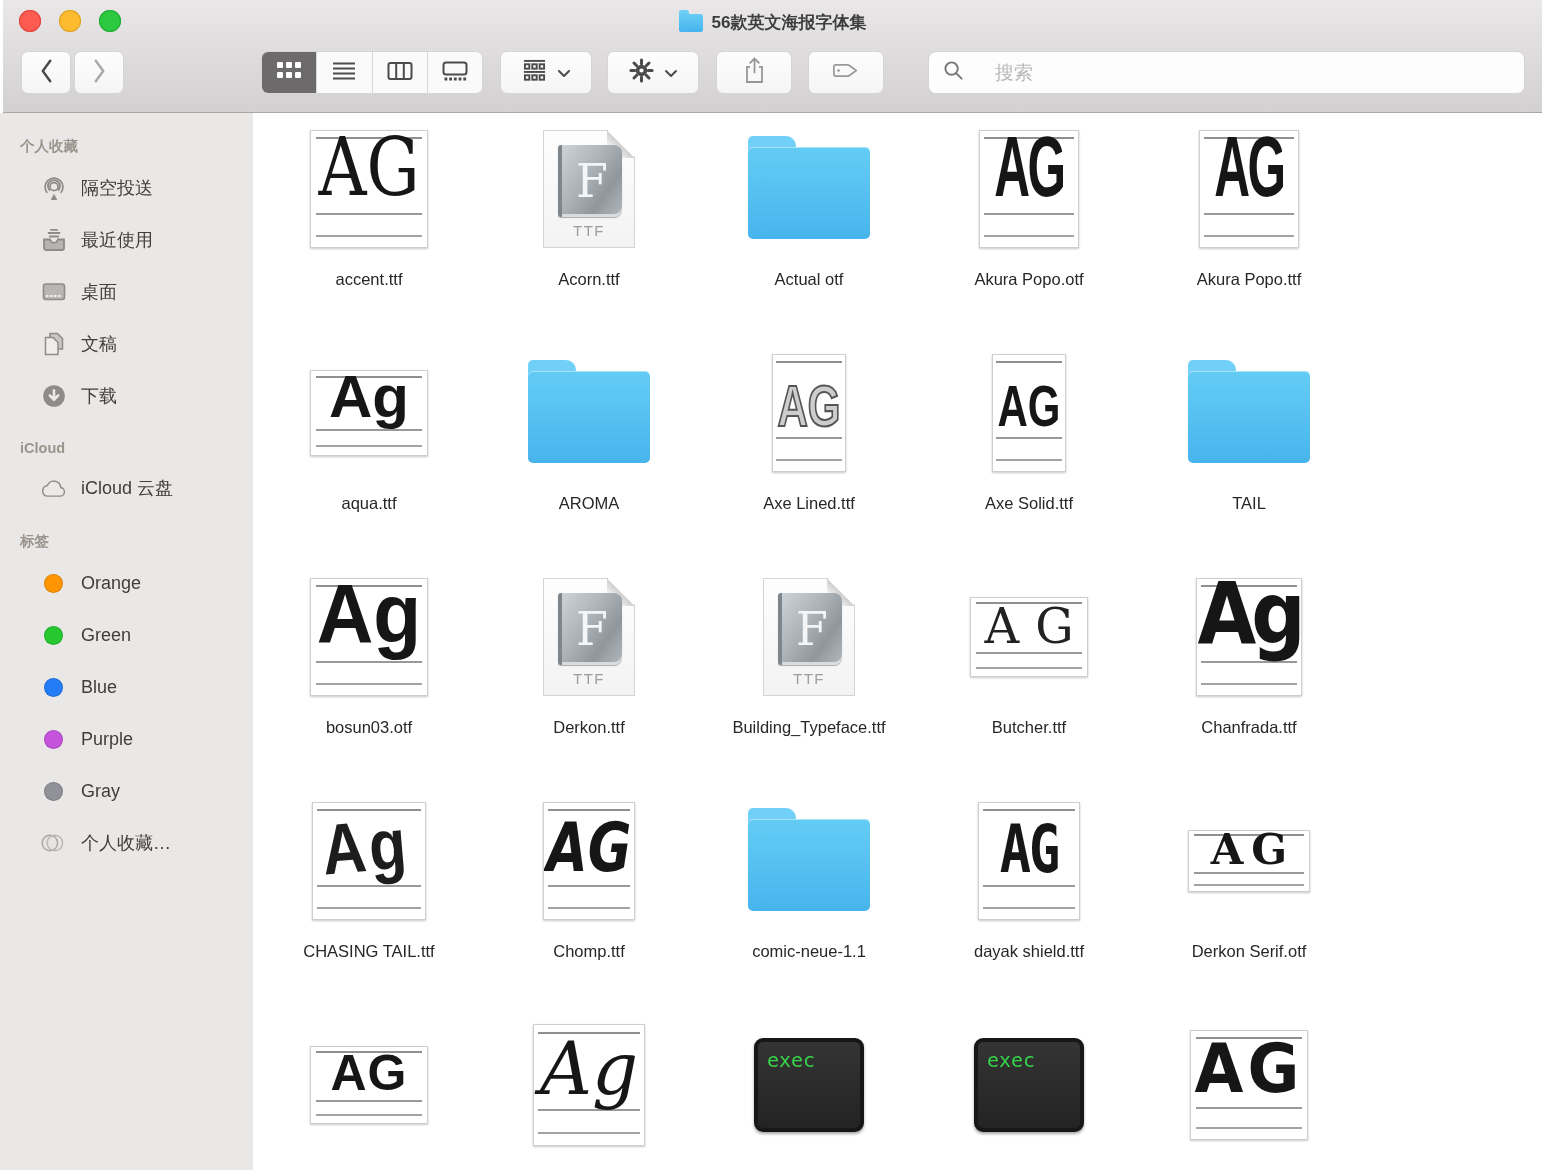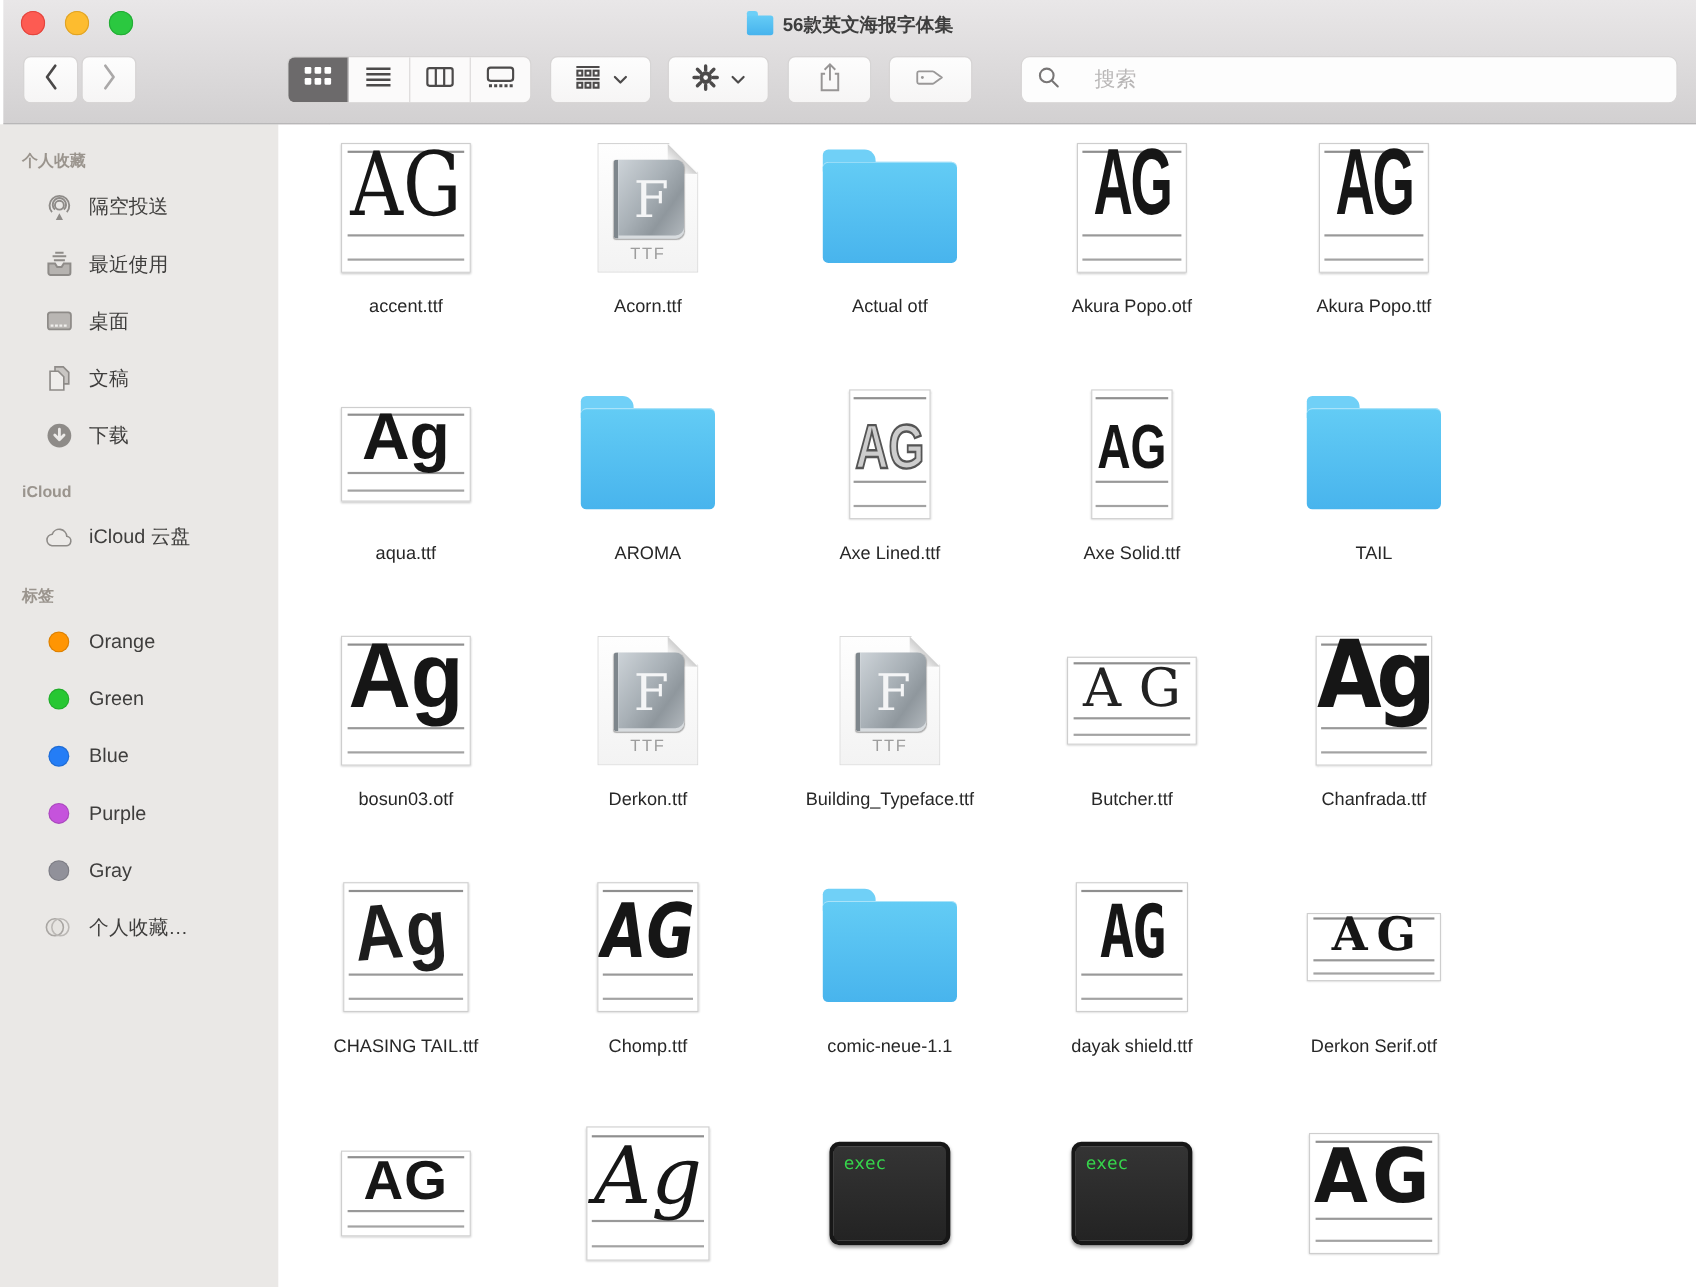--- a/index.html
+++ b/index.html
@@ -71,21 +71,21 @@
   .folder::after{content:"";position:absolute;inset:0;border-radius:5px;background:linear-gradient(#63ccf5,#48b4ed);box-shadow:inset 0 1px 0 rgba(255,255,255,.45);}
 
   
   .ttfdoc{position:relative;width:92px;height:118px;background:linear-gradient(#fefefe,#f3f3f3);border:1px solid #d4d4d4;box-shadow:0 1px 2px rgba(0,0,0,.15);box-sizing:border-box;clip-path:polygon(0 0,calc(100% - 27px) 0,100% 27px,100% 100%,0 100%);}
   .fold{position:absolute;top:0;right:0;width:27px;height:27px;background:linear-gradient(225deg,rgba(0,0,0,0) 0 49%,#cfcfcf 50%,#ececec 70%,#f8f8f8 100%);}
   .book{position:absolute;top:14px;left:14px;width:60px;height:72px;border-radius:3px 8px 8px 3px;background:linear-gradient(125deg,#cdd3d8 0%,#a8b0b6 45%,#8f979d 70%,#b4babf 100%);border-left:4px solid #7e868c;box-shadow:0 1px 1px rgba(0,0,0,.3),inset 0 -3px 0 #d8dcdf;display:flex;align-items:center;justify-content:center;color:#f4f5f6;font-family:"DejaVu Serif",serif;font-size:46px;}
   .ttf-label{position:absolute;bottom:8px;left:0;width:100%;text-align:center;color:#9d9d9d;font-size:15px;letter-spacing:1.5px;}
 
   
   .execbox{position:relative;width:110px;height:94px;border-radius:9px;background:linear-gradient(#343434,#232323);border:4px solid #171717;box-shadow:0 2px 3px rgba(0,0,0,.35);box-sizing:border-box;}
-  .exec-text{position:absolute;top:6px;left:9px;color:#36d64b;font-family:"DejaVu Sans Mono",monospace;font-size:16px;}
+  .exec-text{position:absolute;top:6px;left:9px;color:#36d64b;font-family:"DejaVu Sans Mono",monospace;font-size:20px;}
 </style>
 </head>
 <body>
 
 <div class="window">
 
   <header>
     <div class="traffic">
       <span class="tl close"></span>
       <span class="tl min"></span>

